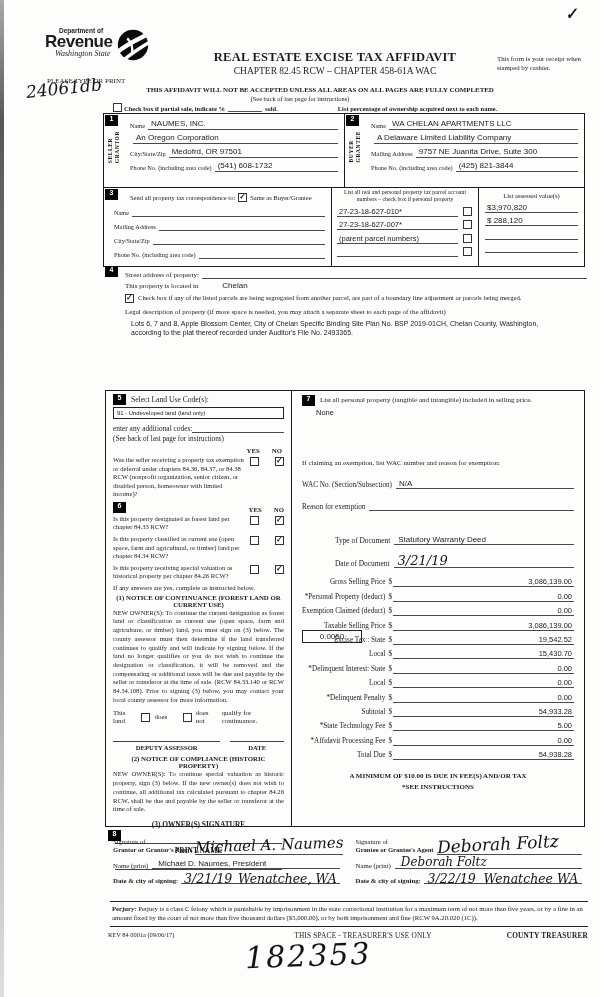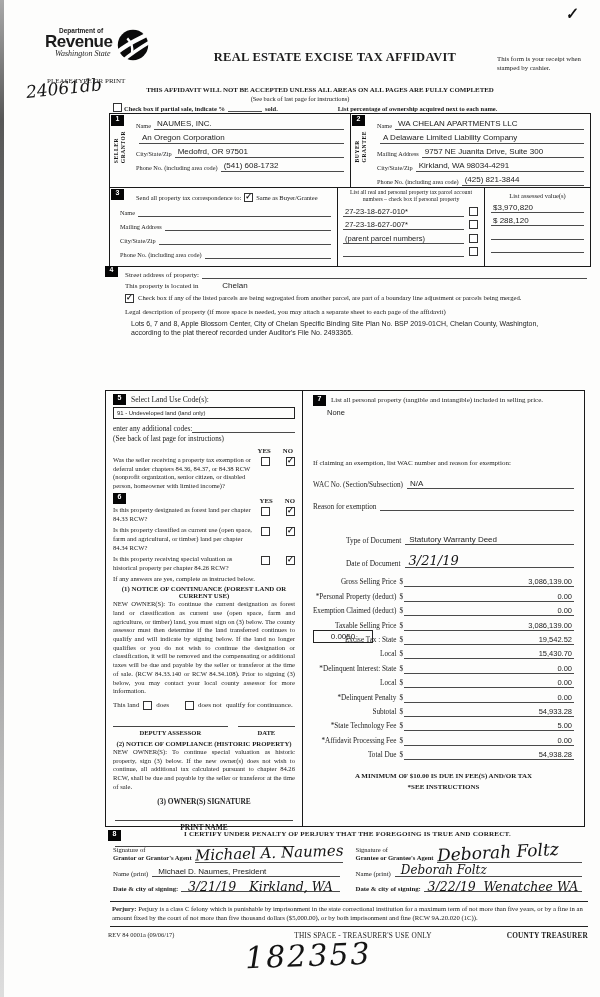--- a/index.html
+++ b/index.html
@@ -28,21 +28,21 @@
   .receipt-note{top:54px;left:497px;width:90px;font-size:6.8px;line-height:1.35;}
   .please-type{top:77px;left:47px;font-size:7px;}
   .hw-topnum{top:78px;left:26px;font-size:17px;transform:rotate(-6deg);}
   .check-top{top:5px;left:565px;font-size:15px;font-weight:bold;transform:rotate(-8deg);}
   .notice-line{top:86px;left:70px;width:500px;text-align:center;font-size:6.9px;font-weight:bold;}
   .seeback-line{top:95px;left:70px;width:460px;text-align:center;font-size:6.4px;}
   .partial-row{top:103px;left:113px;width:475px;display:flex;align-items:flex-end;font-size:6.5px;font-weight:bold;}
   .partial-gap{display:inline-block;width:34px;border-bottom:1px solid #555;margin:0 3px;}
   .own-note{margin-left:60px;}
   
-  .main-table{top:113px;left:109px;width:480px;border:1.5px solid #1a1a1a;}
+  .main-table{top:113px;left:103px;width:480px;border:1.5px solid #1a1a1a;}
   .rowA{display:flex;border-bottom:1px solid #1a1a1a;height:73px;}
   .cellA{width:240px;position:relative;padding:2px 6px 0 26px;box-sizing:border-box;}
   .cellA + .cellA{border-left:1px solid #1a1a1a;}
   .corner-badge{position:absolute;top:1px;left:1px;}
   .vlabel{position:absolute;left:3px;top:17px;display:flex;gap:0px;}
   .vlabel span{writing-mode:vertical-rl;transform:rotate(180deg);font:bold 5.5px "Liberation Serif",serif;
        letter-spacing:.6px;line-height:7px;}
   .frow{display:flex;align-items:flex-end;height:14px;}
   .frow .lbl{font-size:6.3px;white-space:nowrap;padding-bottom:1px;}
   .frow .fill{flex:1;margin-left:3px;font-size:8px;padding:0 0 0 3px;line-height:10px;white-space:nowrap;}
@@ -100,21 +100,21 @@
   .exempt-intro{font-size:7px;margin-top:42px;}
   .inline-row{display:flex;align-items:flex-end;font-size:7.2px;margin-top:9px;height:13px;}
   .inline-row .fill{flex:1;margin-left:4px;font-size:8px;padding-left:3px;white-space:nowrap;}
   .doc-row{display:flex;align-items:flex-end;font-size:7.4px;margin-top:9px;height:14px;margin-left:33px;}
   .doc-row .fill{flex:1;margin-left:4px;font-size:8px;padding-left:4px;white-space:nowrap;}
   .doc-row .hw{font-size:13px;line-height:10px;}
   .money{margin-top:5px;}
   .mrow{display:flex;align-items:flex-end;height:14.4px;position:relative;}
   .mlabel{flex:1;text-align:right;font-size:7.2px;padding-bottom:1px;white-space:nowrap;}
   .dollar{font-size:7.2px;margin:0 1px 1px 3px;}
-  .mfill{width:168px;border-bottom:1px solid #4a4a4a;font-size:7.5px;text-align:right;padding:0 2px 0 0;line-height:9px;}
+  .mfill{width:168px;border-bottom:1px solid #4a4a4a;font-size:7.5px;text-align:right;padding:0 2px 0 11px;line-height:9px;}
   .ratebox{border:1.2px solid #222;width:58px;text-align:center;font-size:8px;line-height:11px;margin-bottom:16px;}
   .minnote{font-size:7px;font-weight:bold;text-align:center;margin-top:11px;line-height:1.5;}
   
   .sec8{top:830px;left:105px;width:485px;}
   .certify-row{position:relative;text-align:center;font-size:7.1px;font-weight:bold;letter-spacing:.2px;}
   .certify-row .badge{position:absolute;left:3px;top:0;}
   .sigcols{display:flex;margin-top:4px;}
   .sigcol{width:50%;box-sizing:border-box;padding:0 8px 0 8px;}
   .sigrow{display:flex;align-items:flex-end;height:21px;}
   .siglbl{font-size:6.6px;line-height:1.3;white-space:nowrap;}
@@ -155,20 +155,21 @@
       <circle cx="20" cy="19" r="16" fill="#0a0a0a"></circle>
       <path d="M3 27 C13 18 25 13 39 6" stroke="#fdfdfc" stroke-width="4.5" fill="none"></path>
       <path d="M10 35 C19 27 29 21 39 15" stroke="#fdfdfc" stroke-width="3.5" fill="none"></path>
       <path d="M14 12 C18 16 20 22 19 28" stroke="#fdfdfc" stroke-width="2.5" fill="none"></path>
     </svg>
   </span>
 </div>
 
 <div class="abs title-block">
   <div class="main-title">REAL ESTATE EXCISE TAX AFFIDAVIT</div>
+  <div class="sub-title">CHAPTER 82.45 RCW – CHAPTER 458-61A WAC</div>
 </div>
 <div class="abs receipt-note">This form is your receipt when stamped by cashier.</div>
 <div class="abs please-type b" style="font-weight:normal;">PLEASE TYPE OR PRINT</div>
 <div class="abs hw-topnum hw">24061db</div>
 <div class="abs notice-line">THIS AFFIDAVIT WILL NOT BE ACCEPTED UNLESS ALL AREAS ON ALL PAGES ARE FULLY COMPLETED</div>
 <div class="abs seeback-line">(See back of last page for instructions)</div>
 
 <div class="abs partial-row">
   <span class="cb"></span>
   <span style="margin-left:2px;">Check box if partial sale, indicate %</span>
@@ -212,24 +213,20 @@
       <div class="frow">
           <span class="lbl">Name</span>
           <span class="fill typed">WA CHELAN APARTMENTS LLC</span>
         </div>
       <div class="frow">
           <span class="fill typed">A Delaware Limited Liability Company</span>
         </div>
       <div class="frow">
           <span class="lbl">Mailing Address</span>
           <span class="fill typed">9757 NE Juanita Drive, Suite 300</span>
-        </div>
-      <div class="frow">
-          <span class="lbl">City/State/Zip</span>
-          <span class="fill typed">Kirkland, WA  98034-4291</span>
         </div>
       <div class="frow">
           <span class="lbl">Phone No. (including area code)</span>
           <span class="fill typed">(425) 821-3844</span>
         </div>
     </div>
   </div>
 
   <div class="rowB">
     <div class="cellB1">
@@ -493,38 +490,37 @@
     <div class="minnote">
       <div>A MINIMUM OF $10.00 IS DUE IN FEE(S) AND/OR TAX</div>
       <div>*SEE INSTRUCTIONS</div>
     </div>
   </div>
 </div>
 
 <div class="abs sec8">
   <div class="certify-row">
     <span class="badge">8</span>
-    <span>I CERTIFY UNDER PENALTY OF PERJURY THAT THE FOREGOING IS TRUE AND CORRECT.</span>
   </div>
   <div class="sigcols">
     <div class="sigcol">
       <div class="sigrow">
         <span class="siglbl"><span>Signature of</span><br>
         <span class="b2">Grantor or Grantor's Agent</span></span>
         <span class="fill"><span class="hw">Michael A. Naumes</span></span>
       </div>
       <div class="nprow">
         <span>Name (print)</span>
         <span class="fill typed">Michael D. Naumes, President</span>
       </div>
       <div class="dcrow">
         <span>Date &amp; city of signing:</span>
         <span class="fill">
           <span class="hw">3/21/19</span>
-          <span class="hw">Kirkland, WA</span>
+          <span class="hw">Wenatchee, WA</span>
         </span>
       </div>
     </div>
     <div class="sigcol">
       <div class="sigrow">
         <span class="siglbl"><span>Signature of</span><br>
         <span class="b2">Grantee or Grantee's Agent</span></span>
         <span class="fill"><span class="hw big">Deborah Foltz</span></span>
       </div>
       <div class="nprow">

